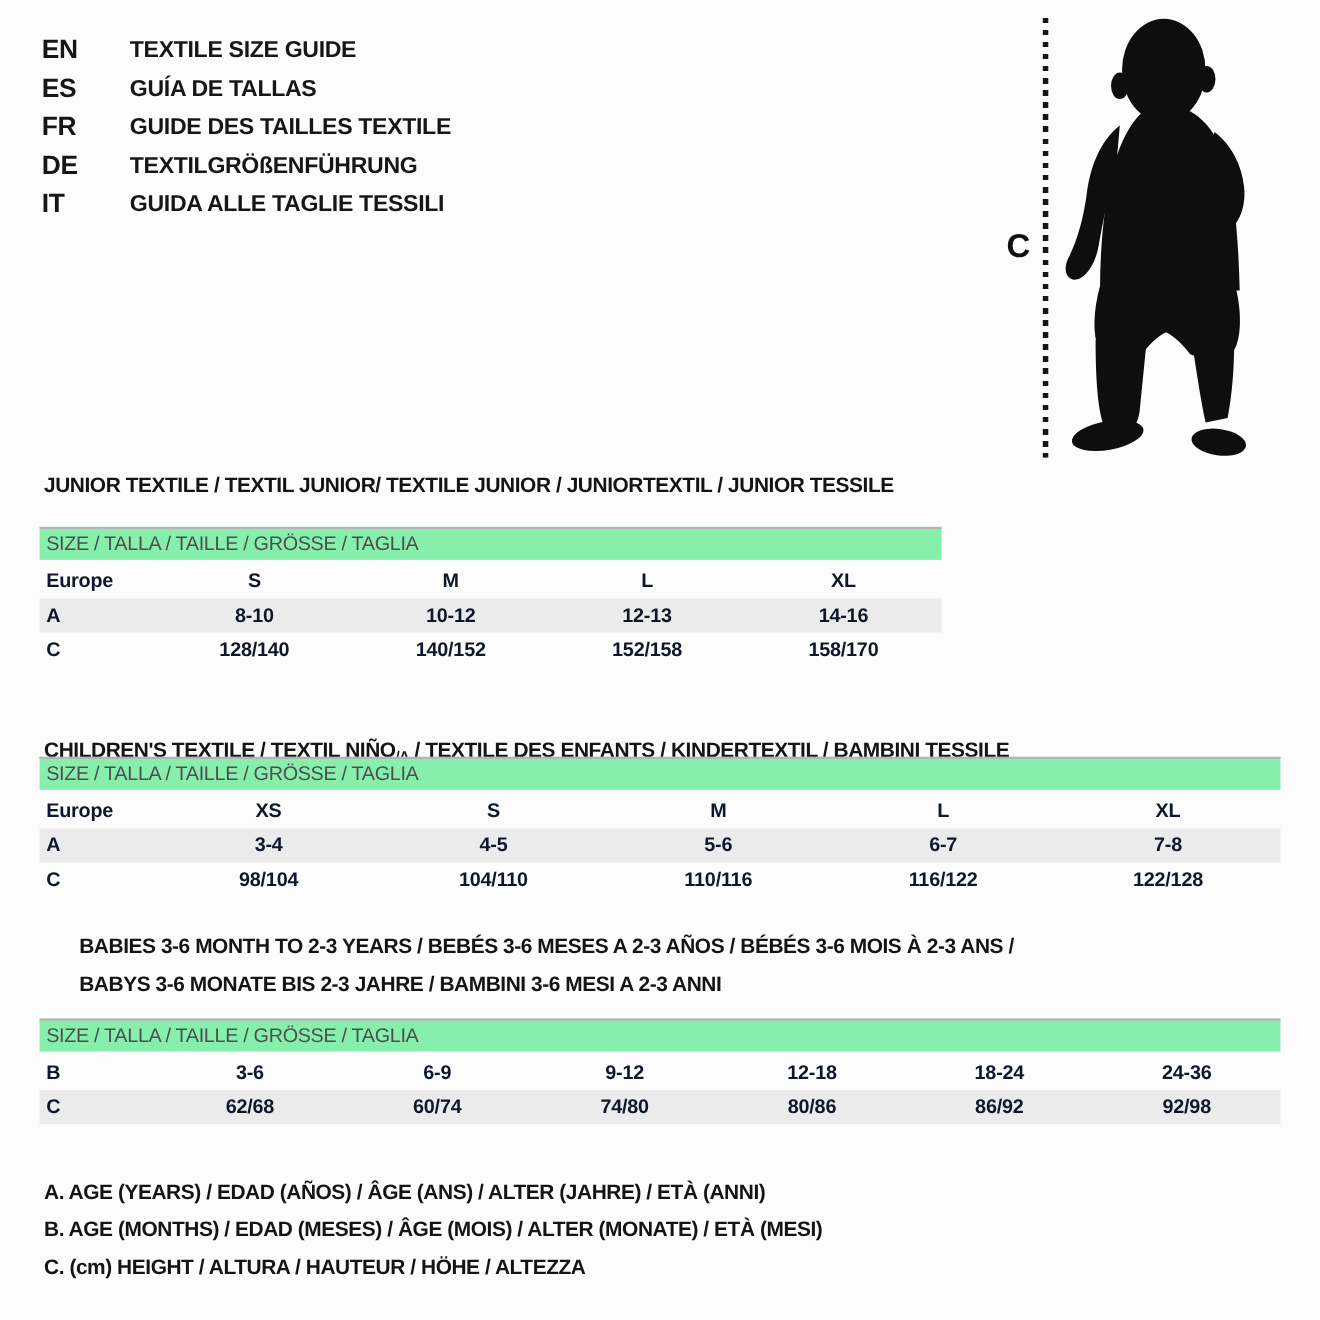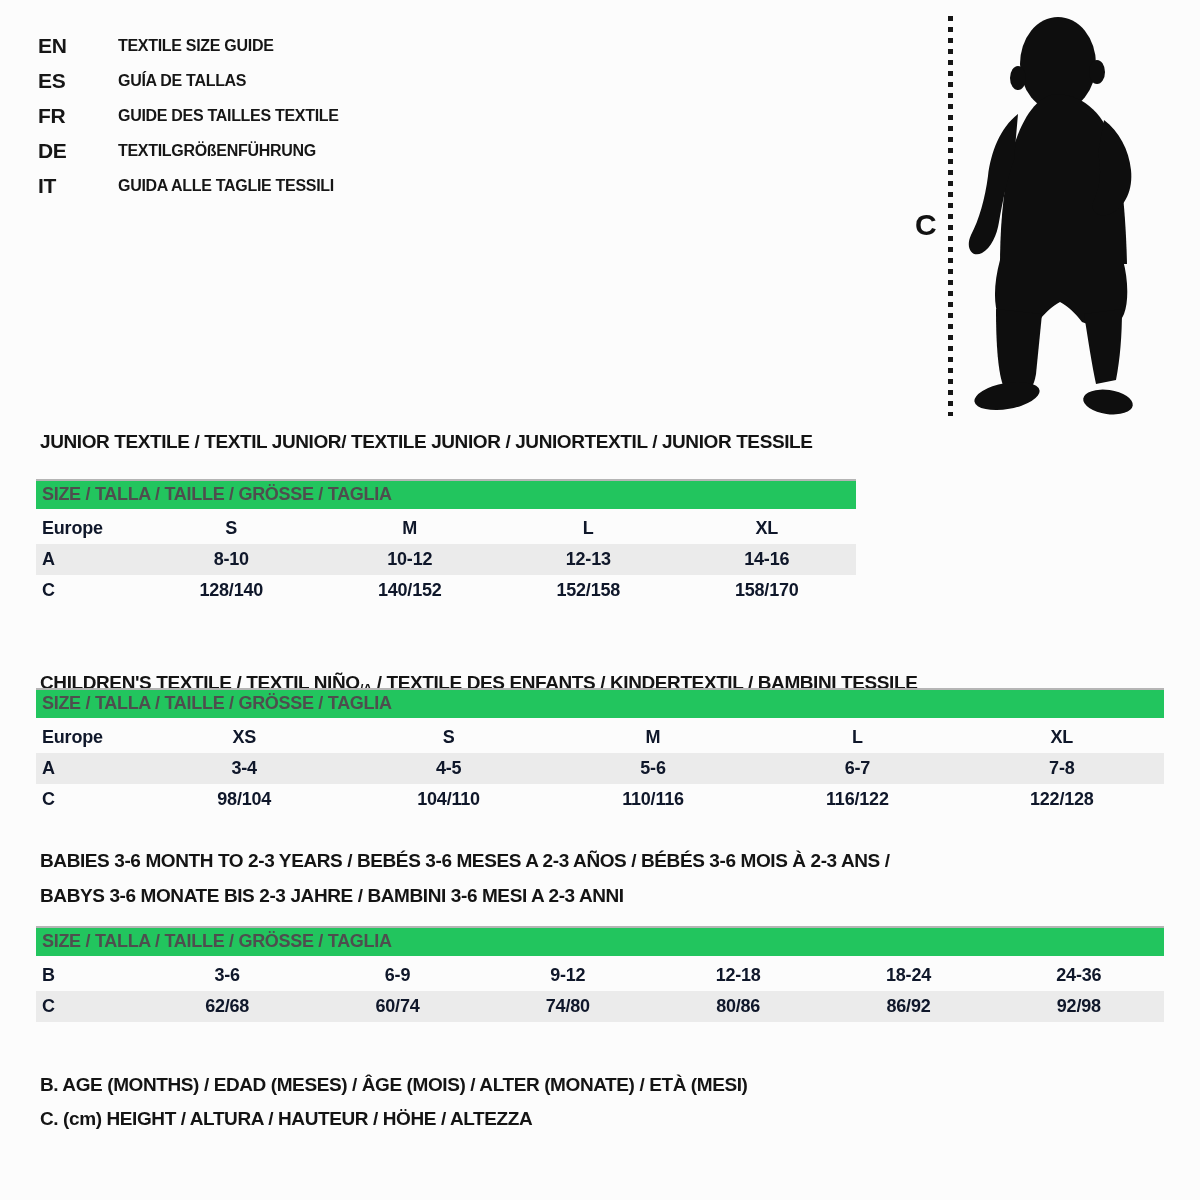--- a/index.html
+++ b/index.html
@@ -5,43 +5,43 @@
   html,body{margin:0;padding:0;}
   body{
     width:1200px;height:1200px;position:relative;
     background:#fcfcfc;
     font-family:"Liberation Sans","DejaVu Sans",sans-serif;
     color:#161616;overflow:hidden;
   }
   
   .lang-list{position:absolute;left:38px;top:28px;}
   .lang-row{display:flex;height:35px;align-items:center;}
-  .lang-code{width:80px;font-size:21px;font-weight:700;letter-spacing:-0.3px;}
-  .lang-label{font-size:16px;font-weight:700;letter-spacing:-0.3px;white-space:nowrap;}
+  .lang-code{width:80px;font-size:24px;font-weight:700;letter-spacing:-0.3px;}
+  .lang-label{font-size:21px;font-weight:700;letter-spacing:-0.3px;white-space:nowrap;}
   
   .figure{position:absolute;left:915px;top:12px;width:250px;height:412px;}
   .measure-c{position:absolute;left:0;top:196px;font-size:30px;font-weight:700;color:#111;}
   .measure-line{
     position:absolute;left:33px;top:4px;width:5px;height:400px;
     background:repeating-linear-gradient(180deg,#161616 0px,#161616 5px,transparent 5px,transparent 11px);
   }
   .silhouette{position:absolute;left:45px;top:2px;}
   
   .section-heading{
     position:absolute;left:40px;font-size:19px;font-weight:700;
     letter-spacing:-0.4px;white-space:nowrap;color:#141414;
   }
   .heading-sub{font-size:13px;vertical-align:-4px;}
-  .two-line .hline{height:35px;line-height:35px;}
+  .two-line .hline{height:35px;line-height:35px;margin-left:32px;}
   .size-table{position:absolute;left:36px;}
   .size-bar{
     box-sizing:border-box;height:30px;line-height:27px;
-    background:#22c55e;border-top:2px solid #b5b5b5;
+    background:#86efac;border-top:2px solid #b5b5b5;
     padding-left:6px;margin-bottom:4px;
-    font-size:18px;font-weight:700;letter-spacing:-0.3px;color:#4e4e4e;
+    font-size:18px;font-weight:400;letter-spacing:-0.3px;color:#4e4e4e;
     white-space:nowrap;overflow:hidden;
   }
   .trow{display:grid;height:31px;align-items:center;}
   .trow.shaded{background:#ebebeb;}
   .tcell{
     text-align:center;font-size:18px;font-weight:700;
     letter-spacing:-0.2px;color:#0f172a;white-space:nowrap;
   }
   .tcell.rlabel{text-align:left;padding-left:6px;}
   
@@ -193,15 +193,16 @@
         <div class="tcell">60/74</div>
         <div class="tcell">74/80</div>
         <div class="tcell">80/86</div>
         <div class="tcell">86/92</div>
         <div class="tcell">92/98</div>
       </div>
     </div>
 </div>
 
 <div class="legend">
+  <div class="legend-line">A. AGE (YEARS) / EDAD (AÑOS) / ÂGE (ANS) / ALTER (JAHRE) / ETÀ (ANNI)</div>
   <div class="legend-line">B. AGE (MONTHS) / EDAD (MESES) / ÂGE (MOIS) / ALTER (MONATE) / ETÀ (MESI)</div>
   <div class="legend-line">C. (cm) HEIGHT / ALTURA / HAUTEUR / HÖHE / ALTEZZA</div>
 </div>
 
 </body></html>

